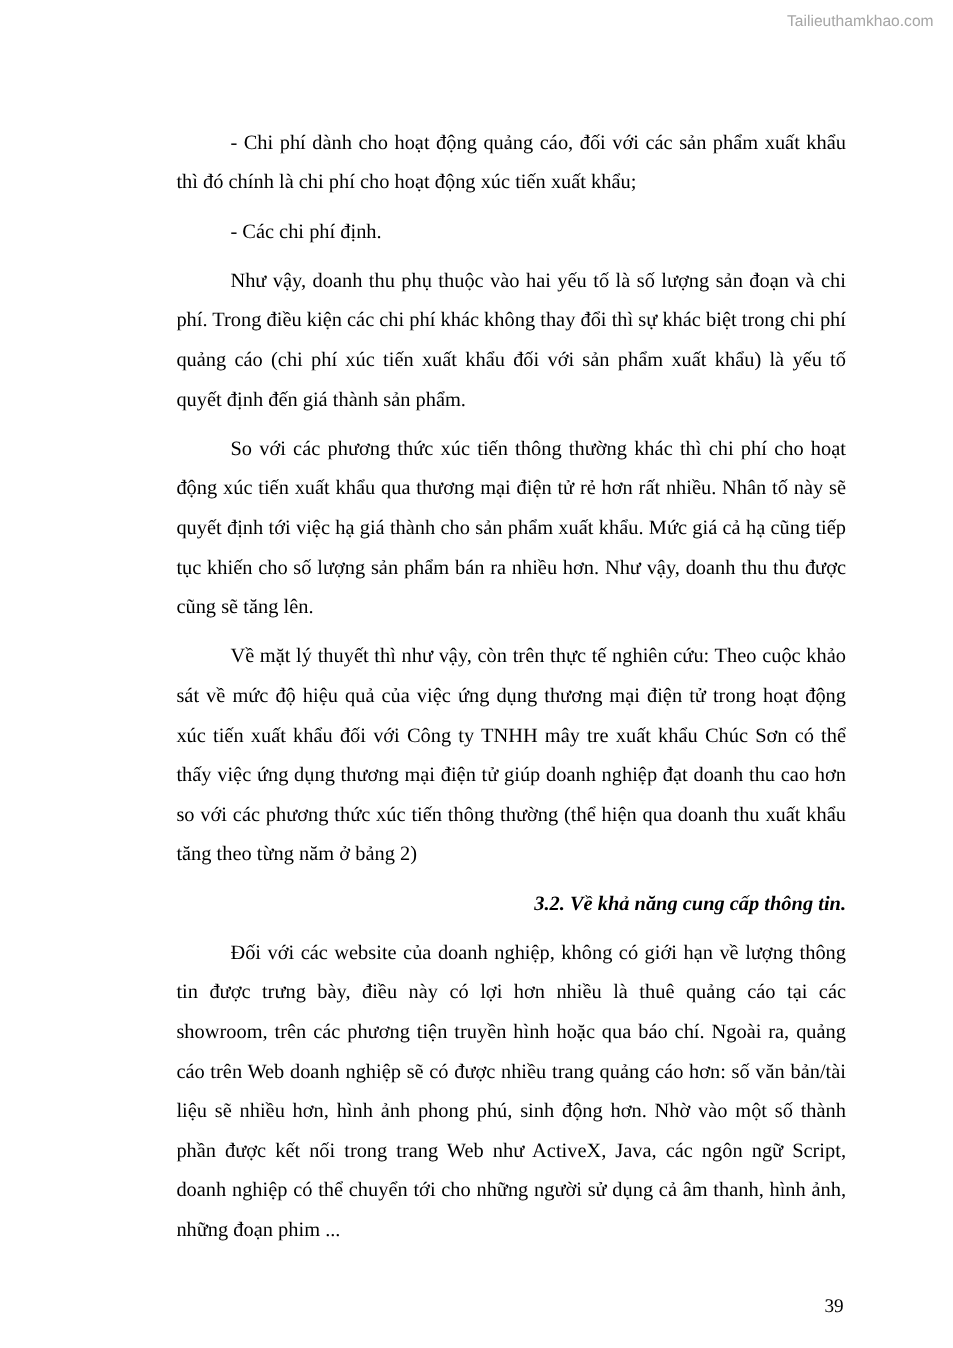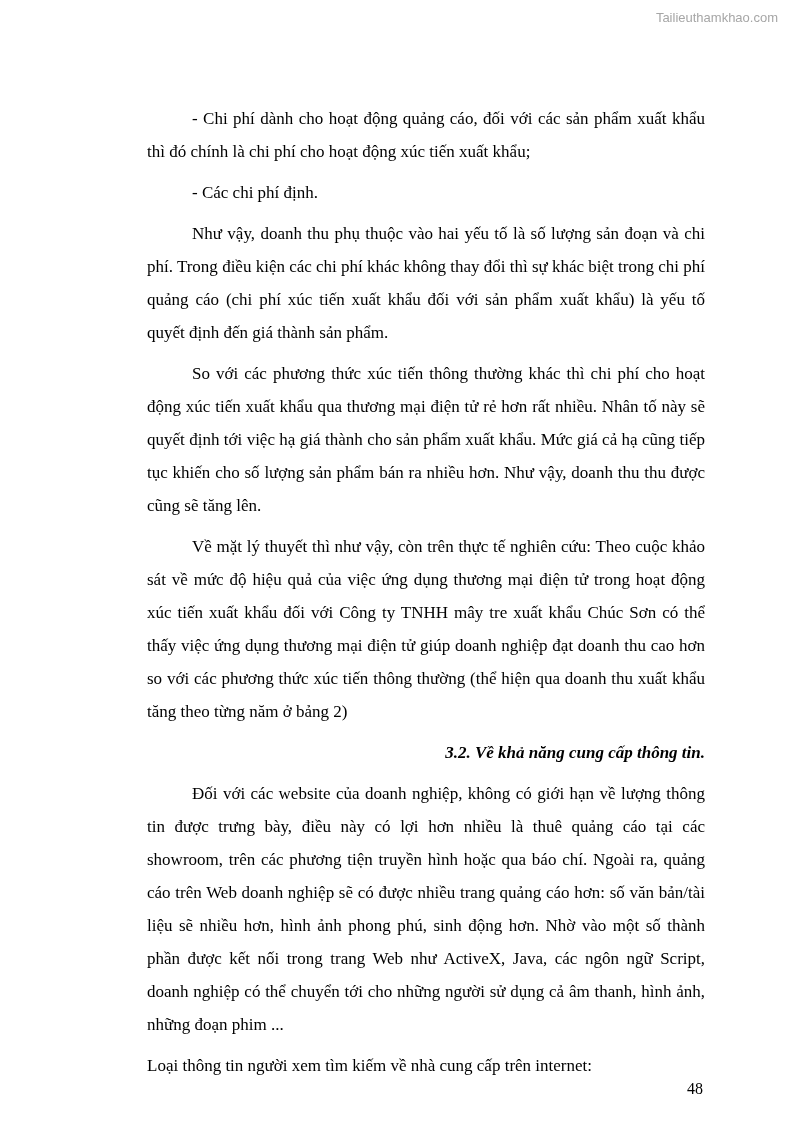--- a/index.html
+++ b/index.html
@@ -73,19 +73,18 @@
     <p>Như vậy, doanh thu phụ thuộc vào hai yếu tố là số lượng sản đoạn và chi phí. Trong điều kiện các chi phí khác không thay đổi thì sự khác biệt trong chi phí quảng cáo (chi phí xúc tiến xuất khẩu đối với sản phẩm xuất khẩu) là yếu tố quyết định đến giá thành sản phẩm.</p>
 
     <p>So với các phương thức xúc tiến thông thường khác thì chi phí cho hoạt động xúc tiến xuất khẩu qua thương mại điện tử rẻ hơn rất nhiều. Nhân tố này sẽ quyết định tới việc hạ giá thành cho sản phẩm xuất khẩu. Mức giá cả hạ cũng tiếp tục  khiến cho số lượng sản phẩm bán ra nhiều hơn. Như vậy, doanh thu thu được cũng sẽ tăng lên.</p>
 
     <p>Về mặt lý thuyết thì như vậy, còn trên thực tế nghiên cứu: Theo cuộc khảo sát về mức độ hiệu quả của việc  ứng dụng thương mại điện tử trong hoạt động xúc tiến xuất khẩu đối với Công ty TNHH mây tre xuất khẩu Chúc Sơn có thể thấy việc ứng dụng thương mại điện tử giúp doanh nghiệp đạt doanh thu cao hơn so với các phương thức xúc tiến thông thường (thể hiện qua doanh thu xuất khẩu tăng theo từng năm ở bảng 2)</p>
 
     <div class="section-heading">3.2. Về khả năng cung cấp thông tin.</div>
 
     <p>Đối với các website của doanh nghiệp, không có giới hạn về lượng thông tin được trưng bày, điều này có lợi hơn nhiều là thuê quảng cáo tại các showroom, trên các phương tiện truyền hình hoặc qua báo chí. Ngoài ra, quảng cáo trên Web doanh nghiệp sẽ có được nhiều trang quảng cáo hơn: số văn bản/tài liệu sẽ nhiều hơn, hình ảnh phong phú, sinh động hơn. Nhờ vào một số thành phần được kết nối trong trang Web như ActiveX, Java, các ngôn ngữ Script, doanh nghiệp có thể chuyển tới cho những người sử dụng cả âm thanh, hình ảnh, những đoạn phim ...</p>
 
-    <p class="no-indent">Loại thông tin người xem tìm kiếm về nhà cung cấp trên internet:</p>
 
   </div>
 
-  <div class="page-number">48</div>
+  <div class="page-number">39</div>
 
 </div>
 
 </body></html>

